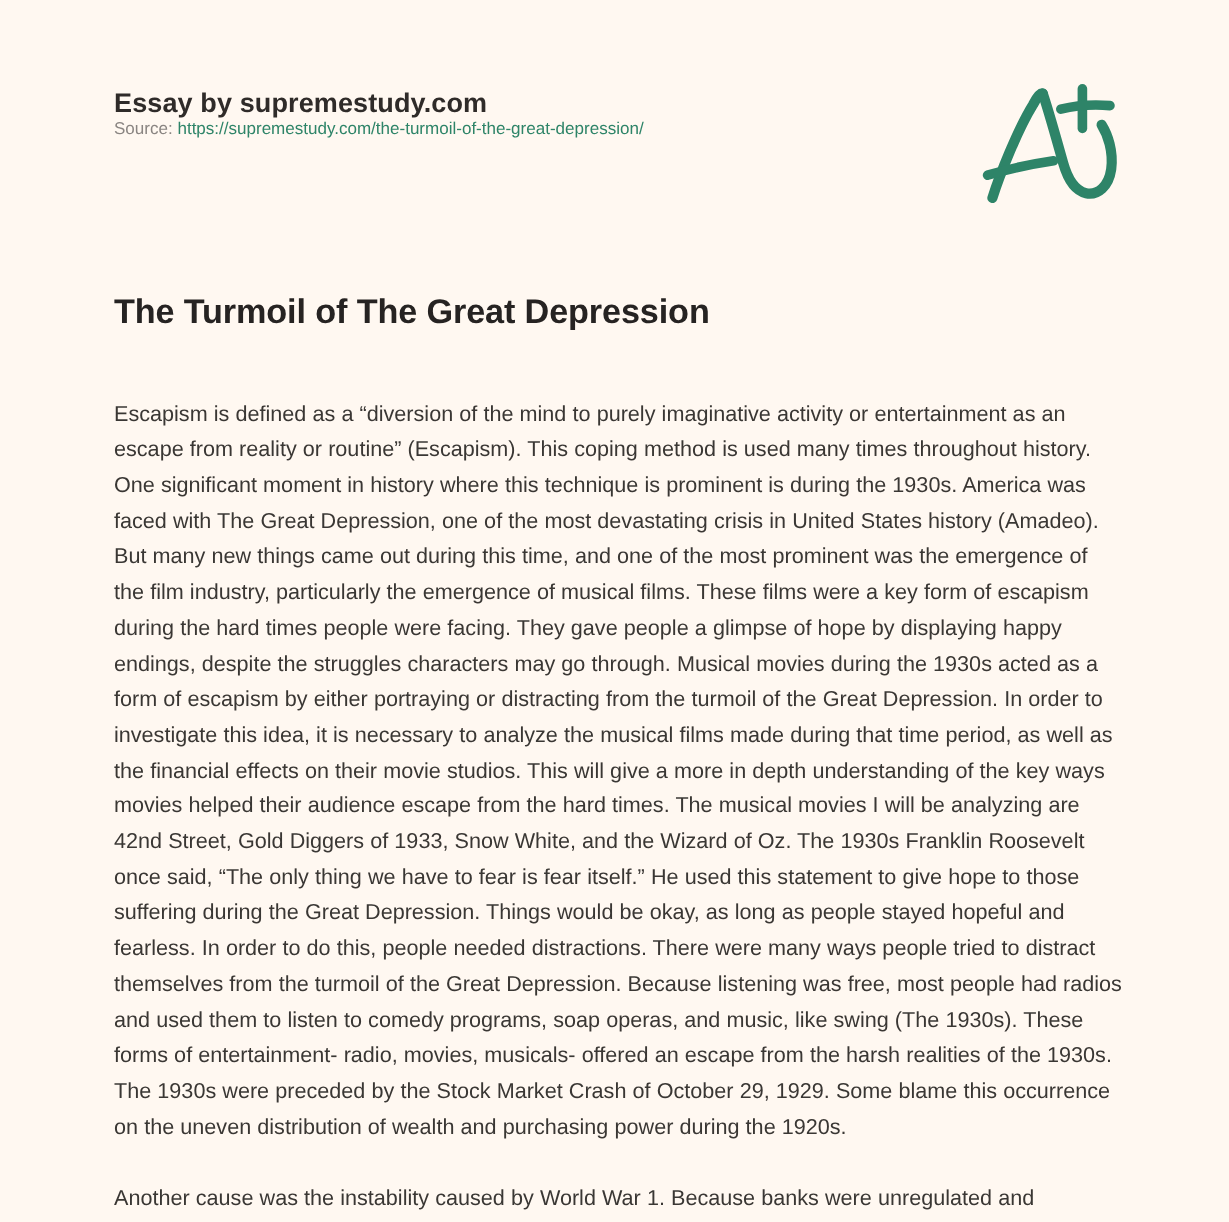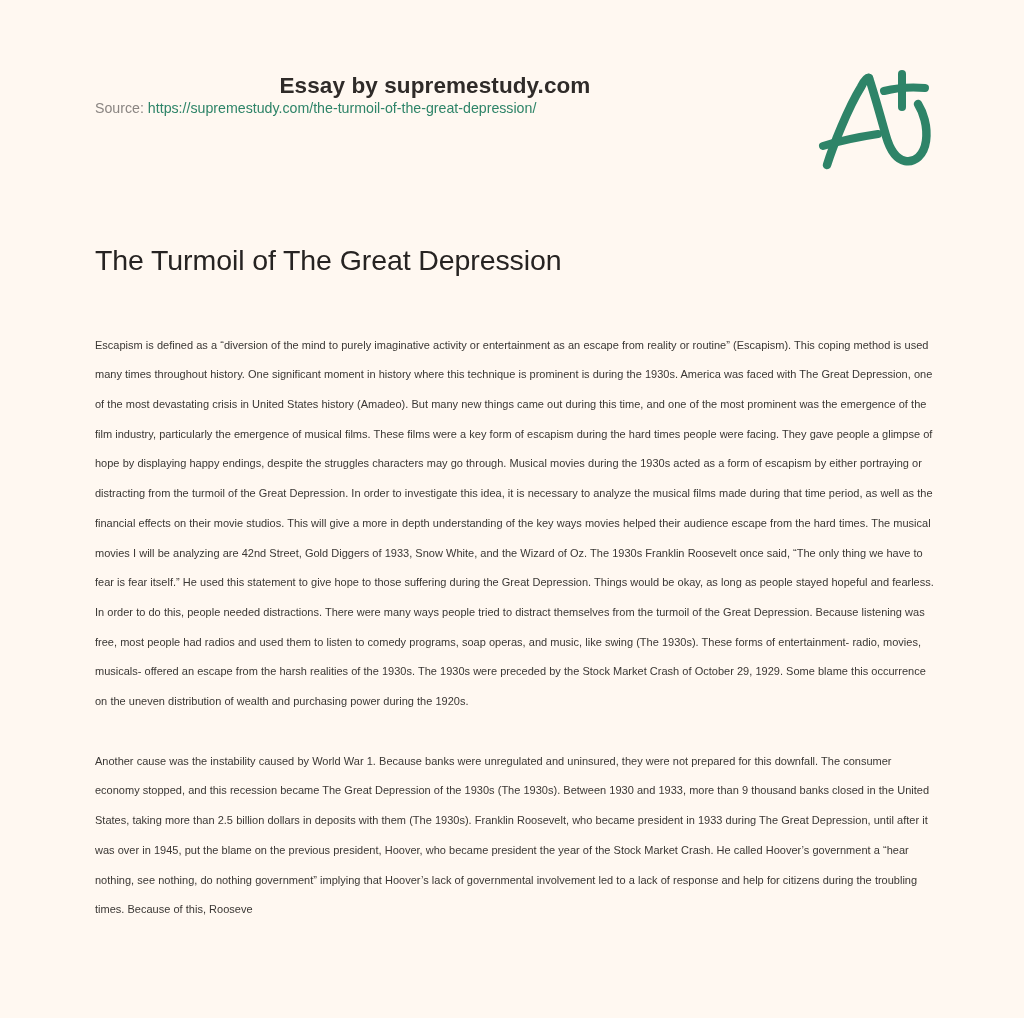--- a/index.html
+++ b/index.html
@@ -35,21 +35,20 @@
     top: 72px;
     width: 680px;
   }
   .brand-title {
     font-size: 22.5px;
     font-weight: bold;
     color: #2f2b29;
     letter-spacing: 0.1px;
     line-height: 1.2;
     margin: 0;
-    text-align: center;
   }
   .source-line {
     font-size: 14.2px;
     line-height: 1.3;
     color: #8a8582;
     white-space: nowrap;
   }
   .source-label {
     color: #8a8582;
   }
@@ -75,31 +74,31 @@
   
   .article {
     position: absolute;
     left: 95px;
     top: 243px;
     width: 840px;
   }
   .doc-title {
     margin: 0;
     font-size: 28.5px;
-    font-weight: normal;
+    font-weight: bold;
     color: #262322;
     line-height: 1.25;
     letter-spacing: -0.1px;
   }
   .body-copy {
     margin-top: 52px;
   }
   .body-copy p {
     margin: 0 0 30px 0;
-    font-size: 11px;
+    font-size: 18px;
     line-height: 29.7px;
     color: #3a3734;
     text-align: left;
     word-spacing: 0.1px;
   }
   .body-copy p:last-child {
     margin-bottom: 0;
   }
 </style>
 </head>

